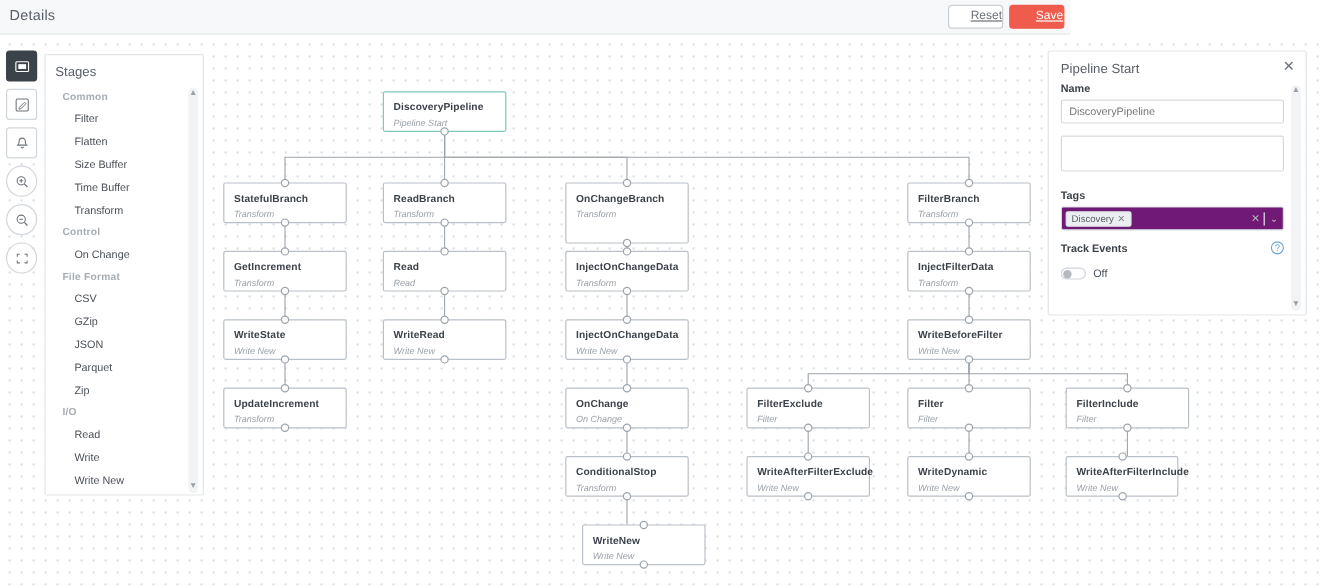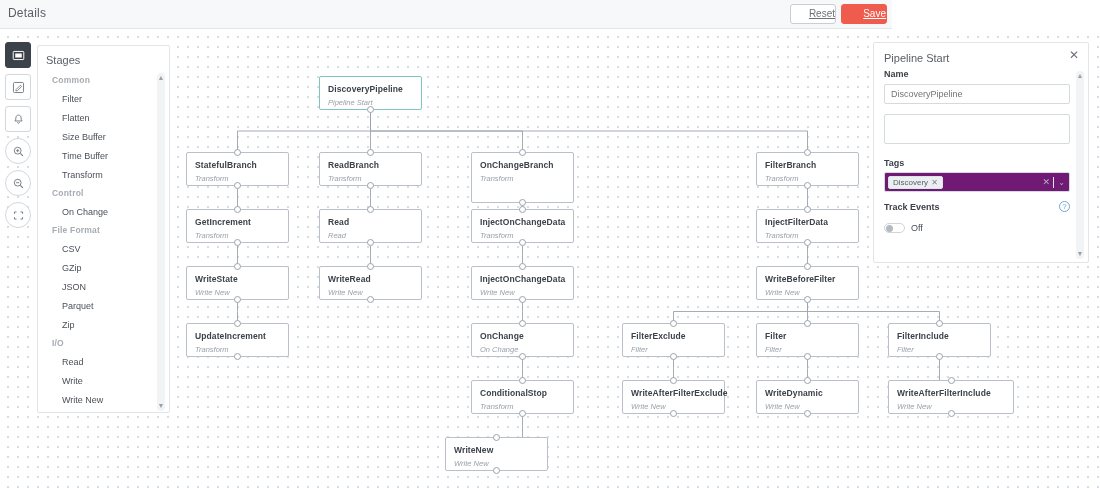--- a/index.html
+++ b/index.html
@@ -322,27 +322,27 @@
           <div class="node-sub">Write New</div>
           <div class="port in"></div>
           <div class="port out"></div>
         </div>
         <div class="node" style="left: 756px; top: 351px; width: 103px; height: 34px;">
           <div class="node-title">WriteDynamic</div>
           <div class="node-sub">Write New</div>
           <div class="port in"></div>
           <div class="port out"></div>
         </div>
-        <div class="node" style="left: 888px; top: 351px; width: 126px; height: 34px;">
+        <div class="node" style="left: 888px; top: 351px; width: 94px; height: 34px;">
           <div class="node-title">WriteAfterFilterInclude</div>
           <div class="node-sub">Write New</div>
           <div class="port in"></div>
           <div class="port out"></div>
         </div>
-        <div class="node" style="left: 445px; top: 408px; width: 103px; height: 34px;">
+        <div class="node" style="left: 485px; top: 408px; width: 103px; height: 34px;">
           <div class="node-title">WriteNew</div>
           <div class="node-sub">Write New</div>
           <div class="port in"></div>
           <div class="port out"></div>
         </div>
       </div>
   </div>
 
   <div class="toolbar">
     <div class="tool active">

